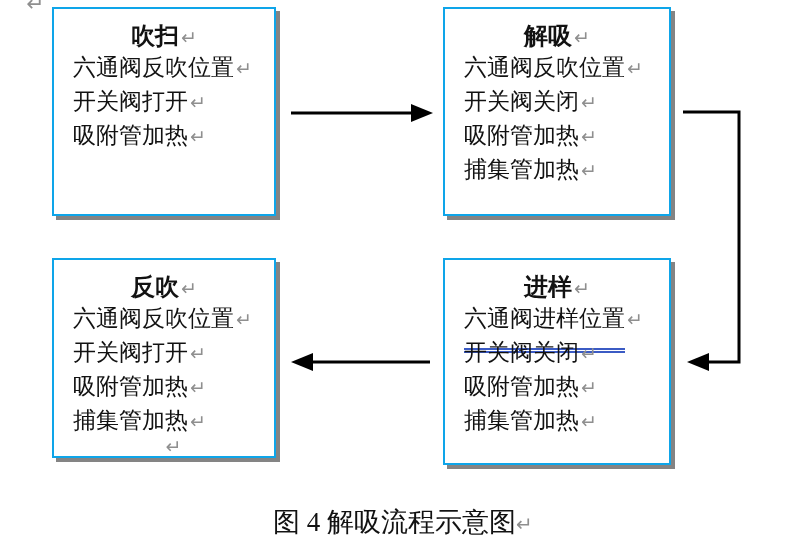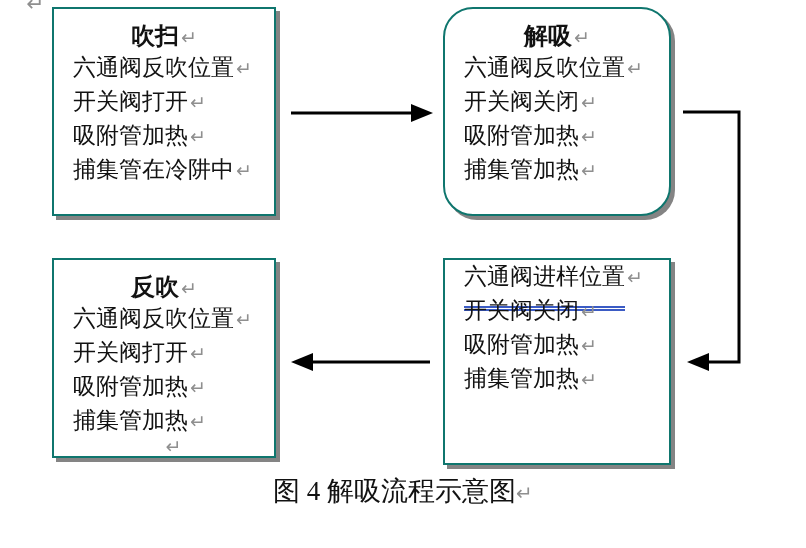--- a/index.html
+++ b/index.html
@@ -9,25 +9,25 @@
     height: 548px;
     background: #ffffff;
     overflow: hidden;
     font-family: "Liberation Serif", "DejaVu Serif", serif;
     color: #121212;
   }
   .fbox {
     position: absolute;
     box-sizing: border-box;
     background: #ffffff;
-    border: 2px solid #0f766e;
+    border: 2px solid #0ea5e9;
     box-shadow: 4px 4px 0 0 #848484;
   }
   #box-purge     { left: 52px;  top: 7px;   width: 224px; height: 209px; }
-  #box-desorb    { left: 443px; top: 7px;   width: 228px; height: 209px; border-radius: 30px; }
+  #box-desorb    { left: 443px; top: 7px;   width: 228px; height: 209px; }
   #box-backflush { left: 52px;  top: 258px; width: 224px; height: 200px; }
   #box-inject    { left: 443px; top: 258px; width: 228px; height: 207px; }
 
   .box-title {
     margin-top: 13px;
     text-align: center;
     font-weight: bold;
     font-size: 24px;
     line-height: 28px;
     white-space: nowrap;
@@ -57,21 +57,21 @@
   }
   .stray-mark {
     position: absolute;
     left: 26px;
     top: -9px;
     font-size: 22px;
   }
   .caption {
     position: absolute;
     left: 0;
-    top: 474px;
+    top: 505px;
     width: 100%;
     text-align: center;
     font-size: 27px;
     line-height: 34px;
     white-space: nowrap;
   }
   .caption .mark { font-size: 20px; }
   .arrow-layer {
     position: absolute;
     left: 0;
@@ -89,21 +89,20 @@
   <span class="mark stray-mark">↵</span>
 
   <div class="fbox" id="box-purge">
     <div class="box-title">
       <span>吹扫</span><span class="mark title-mark">↵</span>
     </div>
     <div class="box-body">
       <div><span>六通阀反吹位置</span><span class="mark line-mark">↵</span></div>
       <div><span>开关阀打开</span><span class="mark line-mark">↵</span></div>
       <div><span>吸附管加热</span><span class="mark line-mark">↵</span></div>
-      <div><span>捕集管在冷阱中</span><span class="mark line-mark">↵</span></div>
     </div>
   </div>
 
   <div class="fbox" id="box-desorb">
     <div class="box-title">
       <span>解吸</span><span class="mark title-mark">↵</span>
     </div>
     <div class="box-body">
       <div><span>六通阀反吹位置</span><span class="mark line-mark">↵</span></div>
       <div><span>开关阀关闭</span><span class="mark line-mark">↵</span></div>
@@ -119,20 +118,23 @@
     <div class="box-body">
       <div><span>六通阀反吹位置</span><span class="mark line-mark">↵</span></div>
       <div><span>开关阀打开</span><span class="mark line-mark">↵</span></div>
       <div><span>吸附管加热</span><span class="mark line-mark">↵</span></div>
       <div><span>捕集管加热</span><span class="mark line-mark">↵</span></div>
       <div class="center-mark-line"><span class="mark">↵</span></div>
     </div>
   </div>
 
   <div class="fbox" id="box-inject">
+    <div class="box-title">
+      <span>进样</span><span class="mark title-mark">↵</span>
+    </div>
     <div class="box-body">
       <div><span class="blue-underline">六通阀进样位置</span><span class="mark line-mark">↵</span></div>
       <div><span>开关阀关闭</span><span class="mark line-mark">↵</span></div>
       <div><span>吸附管加热</span><span class="mark line-mark">↵</span></div>
       <div><span>捕集管加热</span><span class="mark line-mark">↵</span></div>
     </div>
   </div>
 
   <svg class="arrow-layer" viewBox="0 0 806 548" xmlns="http://www.w3.org/2000/svg">
     <g stroke="#000" fill="#000">

